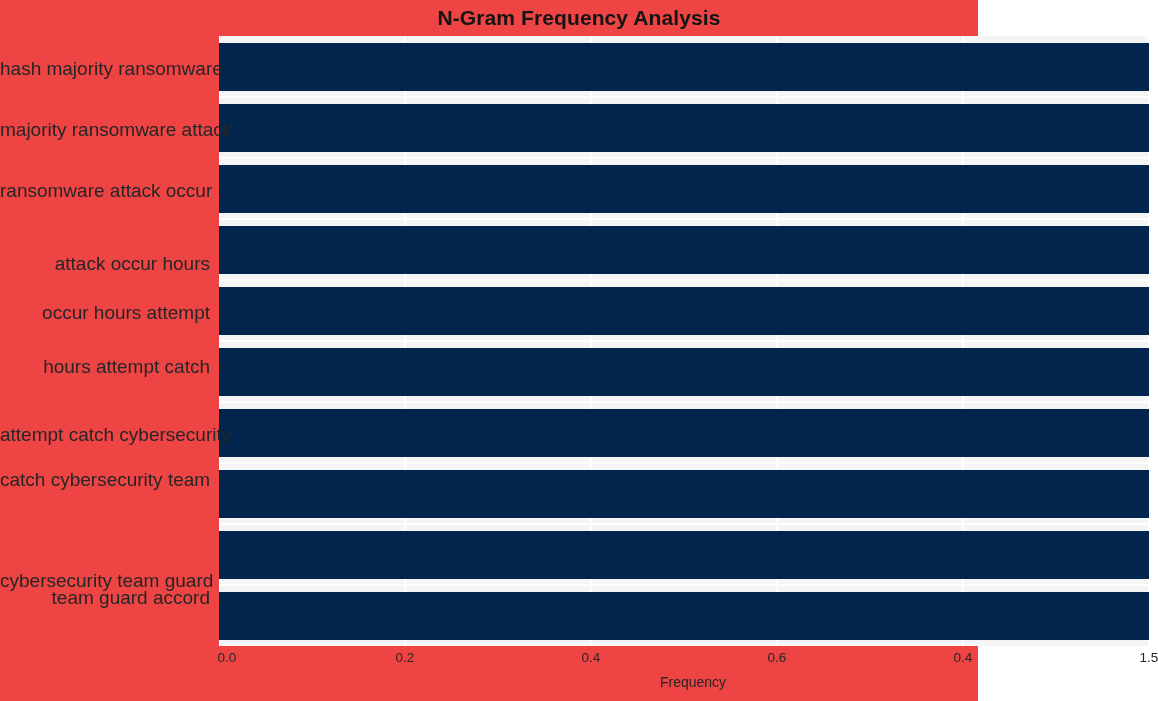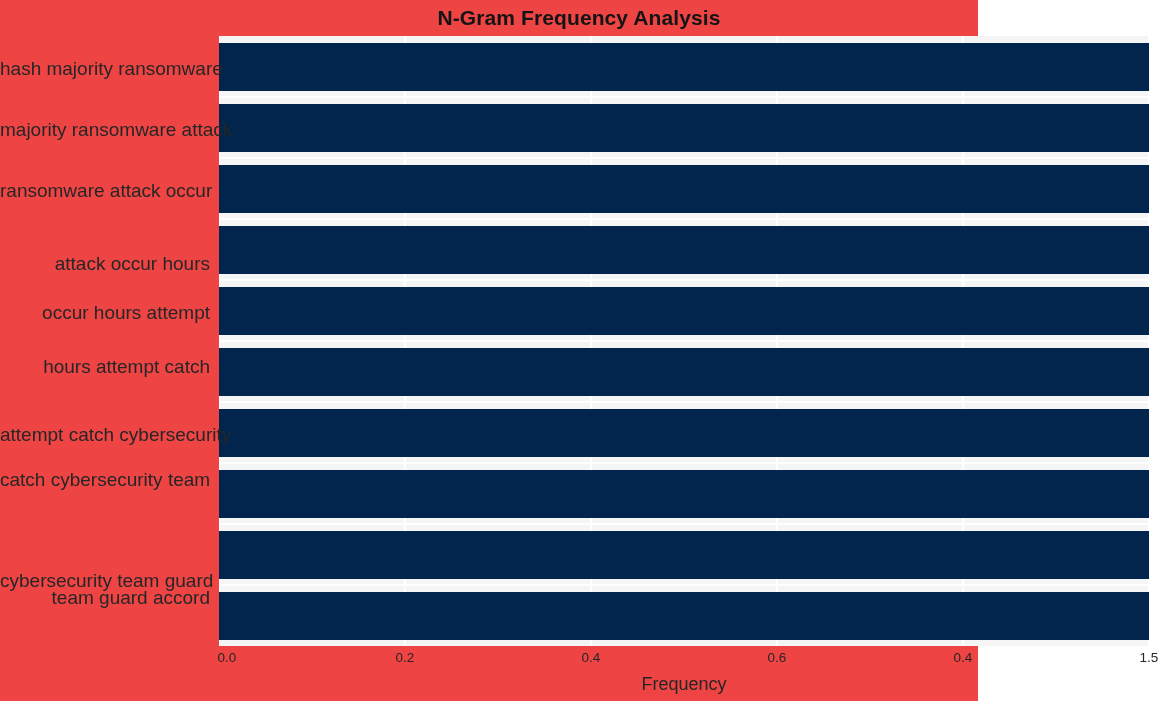--- a/index.html
+++ b/index.html
@@ -100,25 +100,25 @@
     top: 0;
     transform: translateX(-50%);
     font-size: 13.5px;
     color: #262626;
     white-space: nowrap;
   }
 
   
   #x-axis-label {
     position: absolute;
-    left: 219px;
+    left: 228px;
     top: 674px;
     width: 930px;
     text-align: center;
-    font-size: 18px;
+    font-size: 14px;
     color: #262626;
   }
 </style>
 </head>
 <body>
 
 <div id="figure">
 
   <div id="chart-title">N-Gram Frequency Analysis</div>
 

